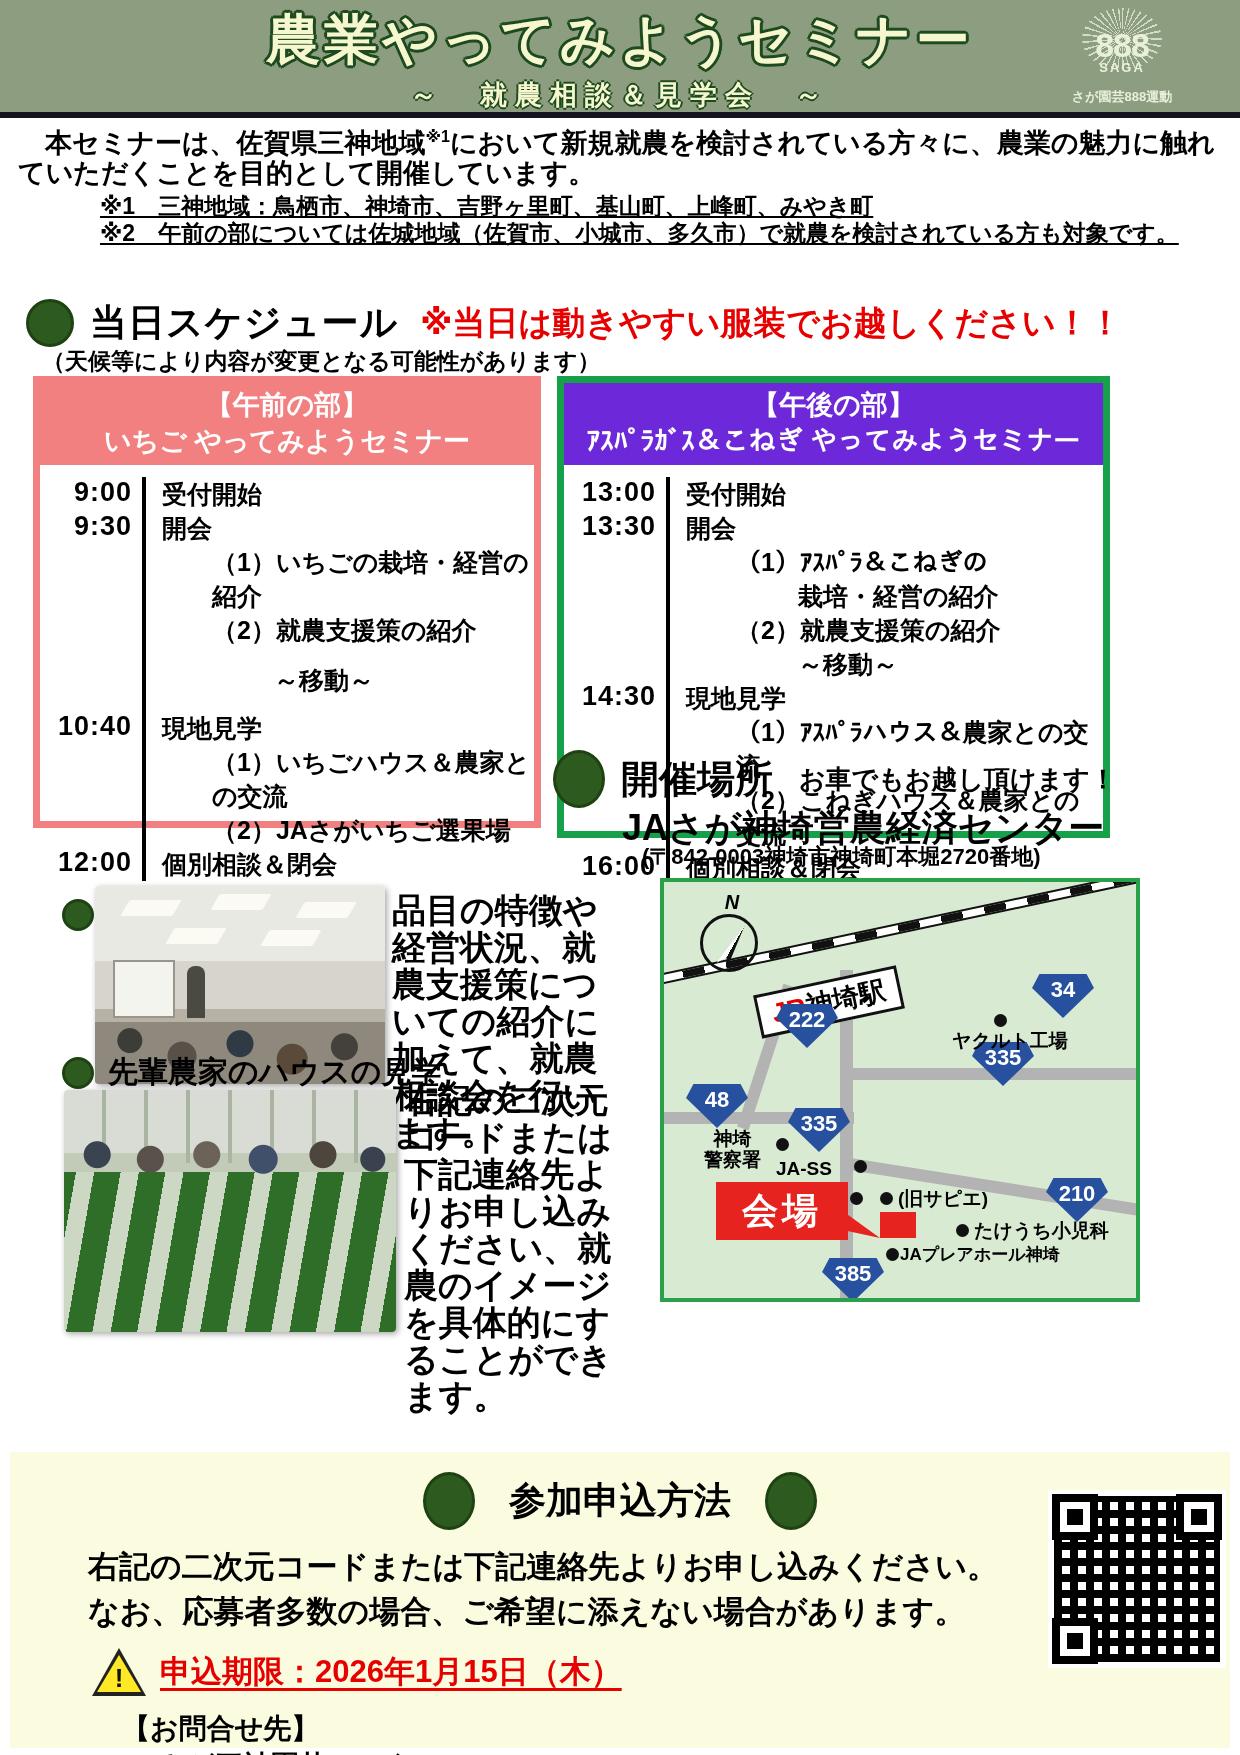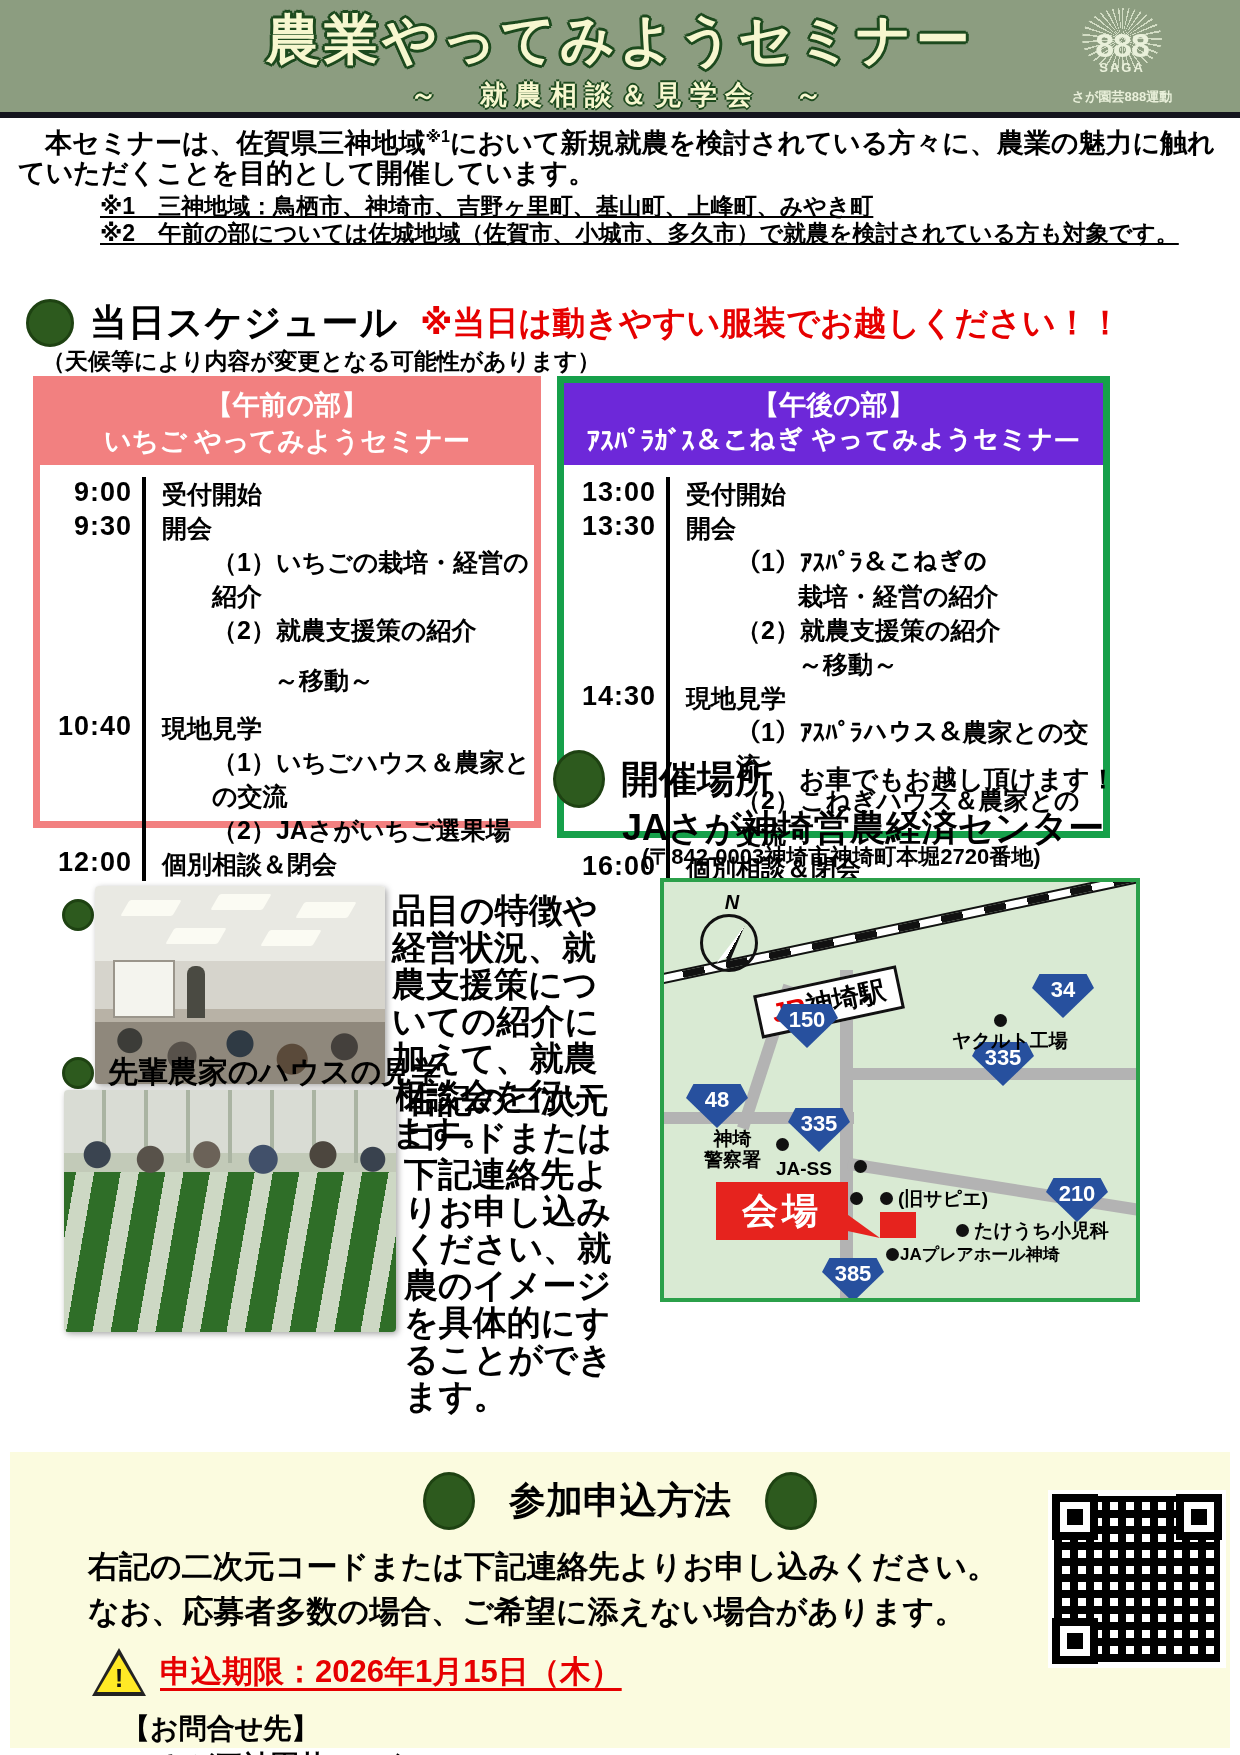--- a/index.html
+++ b/index.html
@@ -304,21 +304,21 @@
     <div class="road" style="left:176px;top:88px;width:13px;height:336px;"></div>
     <div class="road" style="left:186px;top:186px;width:294px;height:12px;"></div>
     <div class="road" style="left:0;top:230px;width:190px;height:12px;"></div>
     <div class="road" style="left:182px;top:300px;width:310px;height:12px;transform:rotate(9deg);"></div>
     <div class="compass">
       <div class="n">N</div>
       <div class="needle"></div>
     </div>
     <div class="station"><span class="jr">JR</span><span>神埼駅</span></div>
     <div class="shield" style="left:368px;top:92px;">34</div>
-    <div class="shield" style="left:112px;top:122px;">150</div>
+    <div class="shield" style="left:112px;top:122px;">222</div>
     <div class="shield" style="left:308px;top:160px;">335</div>
     <div class="shield" style="left:22px;top:202px;">48</div>
     <div class="shield" style="left:124px;top:226px;">335</div>
     <div class="shield" style="left:382px;top:296px;">210</div>
     <div class="shield" style="left:158px;top:376px;">385</div>
     <div class="dot" style="left:330px;top:132px;"></div>
     <div class="mlabel" style="left:288px;top:148px;">ヤクルト工場</div>
     <div class="mlabel" style="left:40px;top:246px;text-align:center;">
       <div>神埼</div>
       <div>警察署</div>

